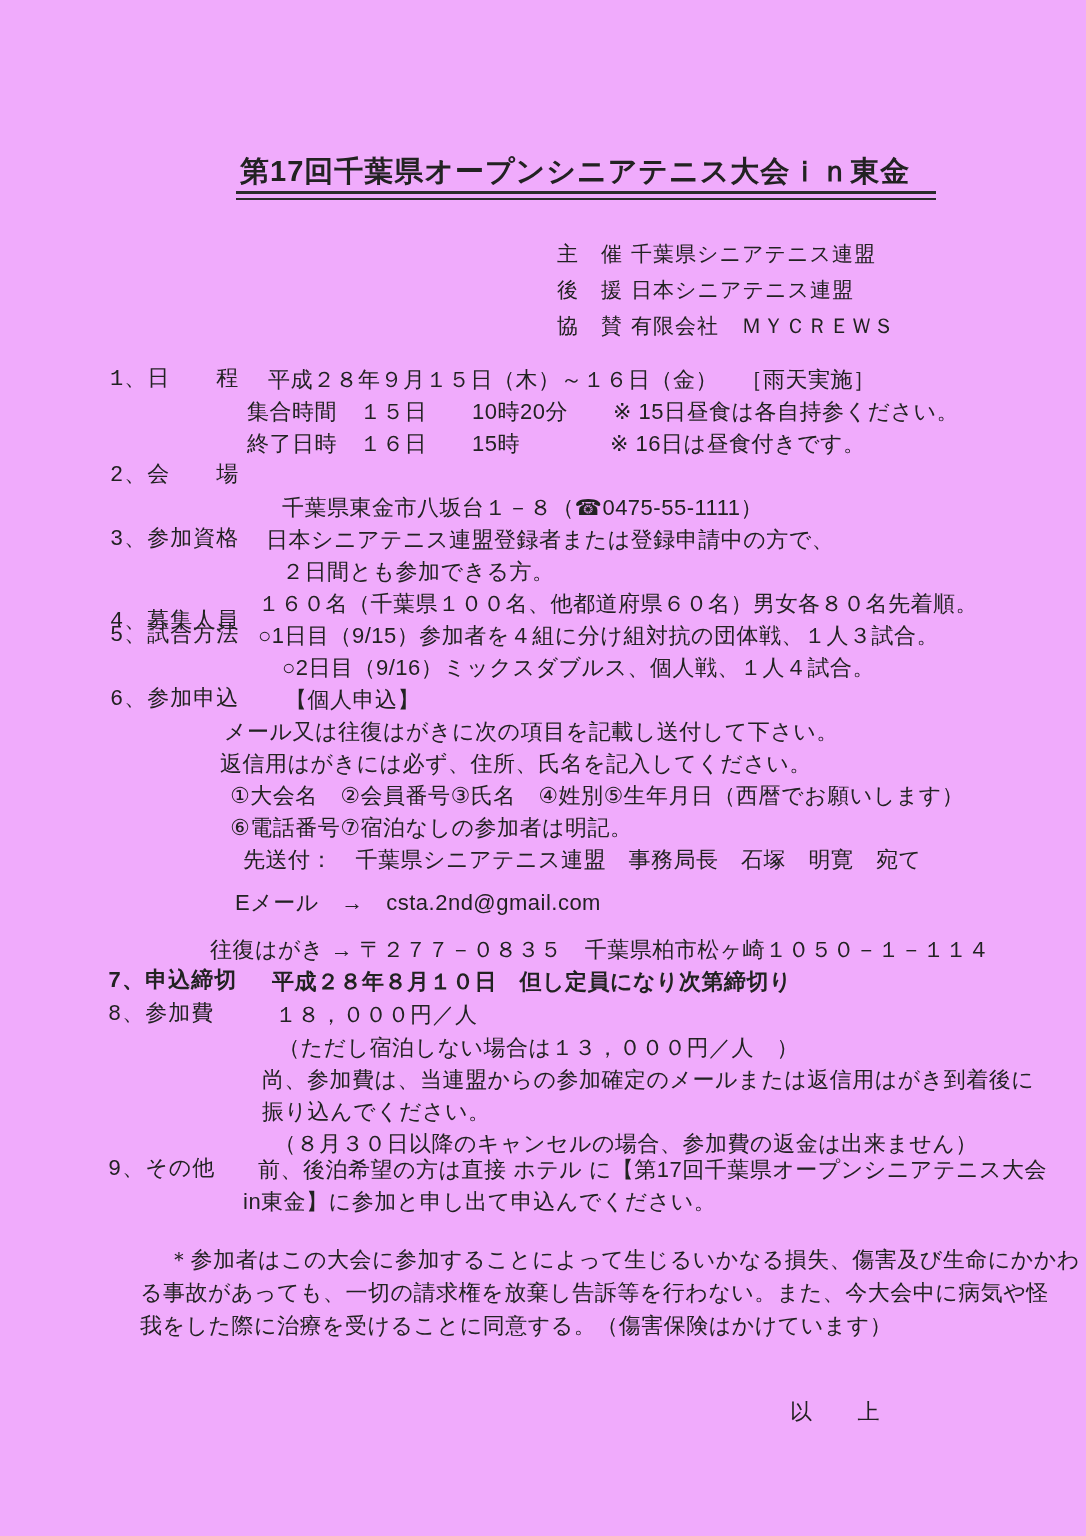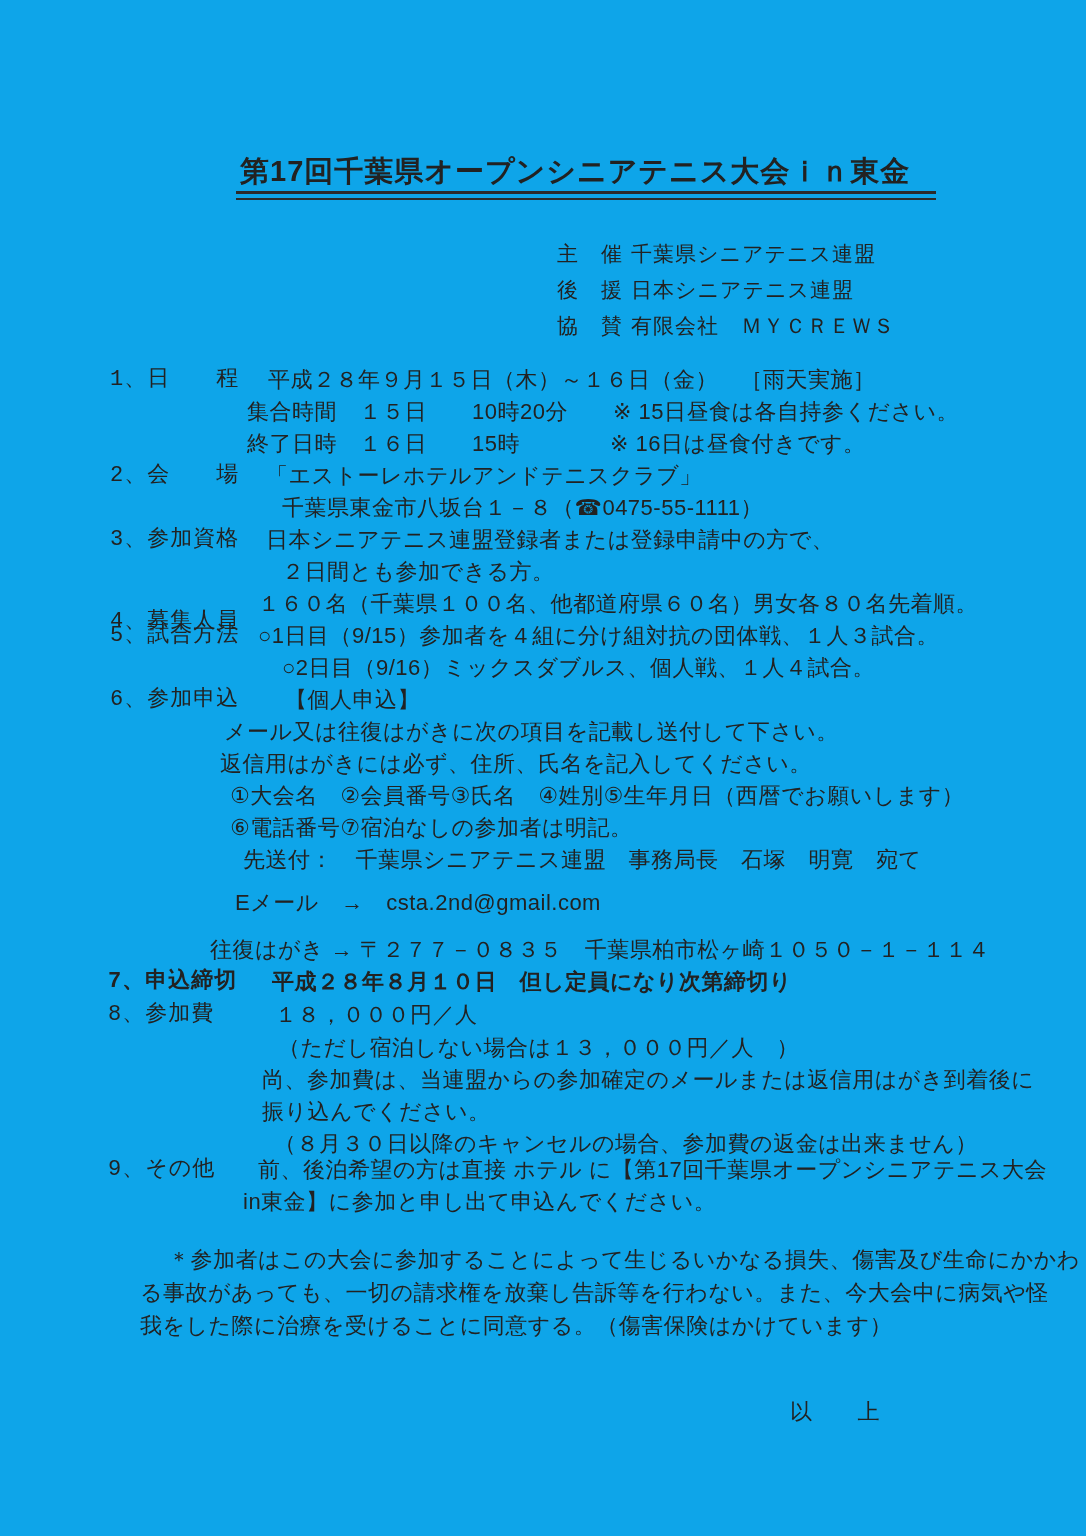--- a/index.html
+++ b/index.html
@@ -4,21 +4,21 @@
 <style>
   html, body {
     margin: 0;
     padding: 0;
     background: #e8e8e8;
   }
   .page {
     position: relative;
     width: 1086px;
     height: 1536px;
-    background: #0ea5e9;
+    background: #f0abfc;
     margin: 0 auto;
     font-family: "Liberation Sans", "DejaVu Sans", sans-serif;
     color: #222222;
     overflow: hidden;
   }
   .ln {
     position: absolute;
     white-space: nowrap;
     font-size: 22px;
     line-height: 1.15;
@@ -70,21 +70,20 @@
   <div class="sponsor-row" style="top:312px">
     <span>協　賛</span><span class="name">有限会社　ＭＹＣＲＥＷＳ</span>
   </div>
 
   <div class="ln sec-label" style="left:110px;top:367px"><span>1、</span><span>日　　程</span></div>
   <div class="ln" style="left:268px;top:367px">平成２８年９月１５日（木）～１６日（金）　［雨天実施］</div>
   <div class="ln" style="left:247px;top:399px">集合時間　１５日　　10時20分　　※ 15日昼食は各自持参ください。</div>
   <div class="ln" style="left:247px;top:431px">終了日時　１６日　　15時　　　　※ 16日は昼食付きです。</div>
 
   <div class="ln sec-label" style="left:110px;top:463px"><span>2、</span><span>会　　場</span></div>
-  <div class="ln" style="left:266px;top:463px">「エストーレホテルアンドテニスクラブ」</div>
   <div class="ln" style="left:282px;top:495px">千葉県東金市八坂台１－８（☎0475-55-1111）</div>
 
   <div class="ln sec-label" style="left:110px;top:527px"><span>3、</span><span>参加資格</span></div>
   <div class="ln" style="left:266px;top:527px">日本シニアテニス連盟登録者または登録申請中の方で、</div>
   <div class="ln" style="left:282px;top:559px">２日間とも参加できる方。</div>
 
   <div class="ln sec-label" style="left:110px;top:609px"><span>4、</span><span>募集人員</span></div>
   <div class="ln" style="left:258px;top:591px">１６０名（千葉県１００名、他都道府県６０名）男女各８０名先着順。</div>
 
   <div class="ln sec-label" style="left:110px;top:623px"><span>5、</span><span>試合方法</span></div>

